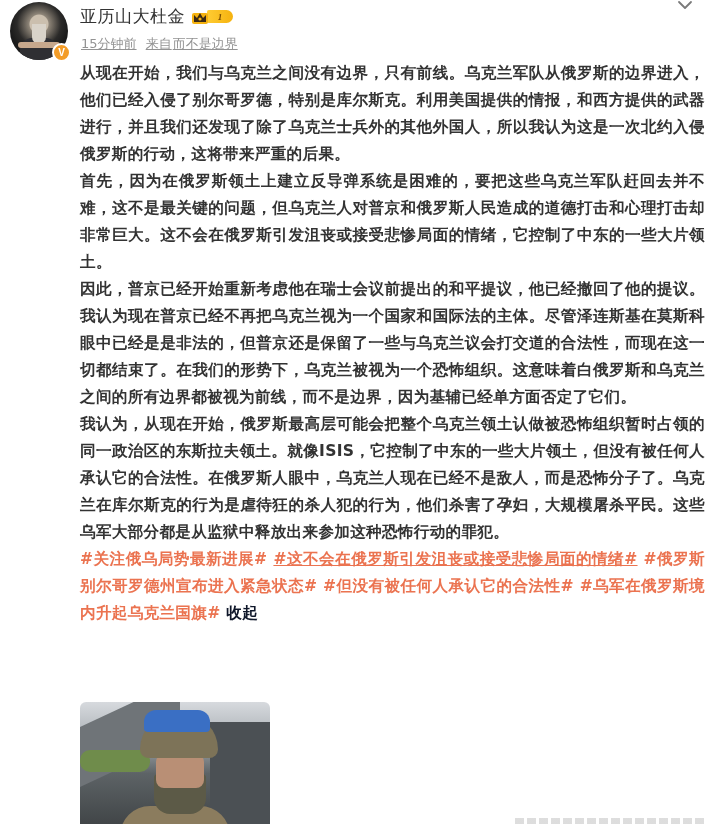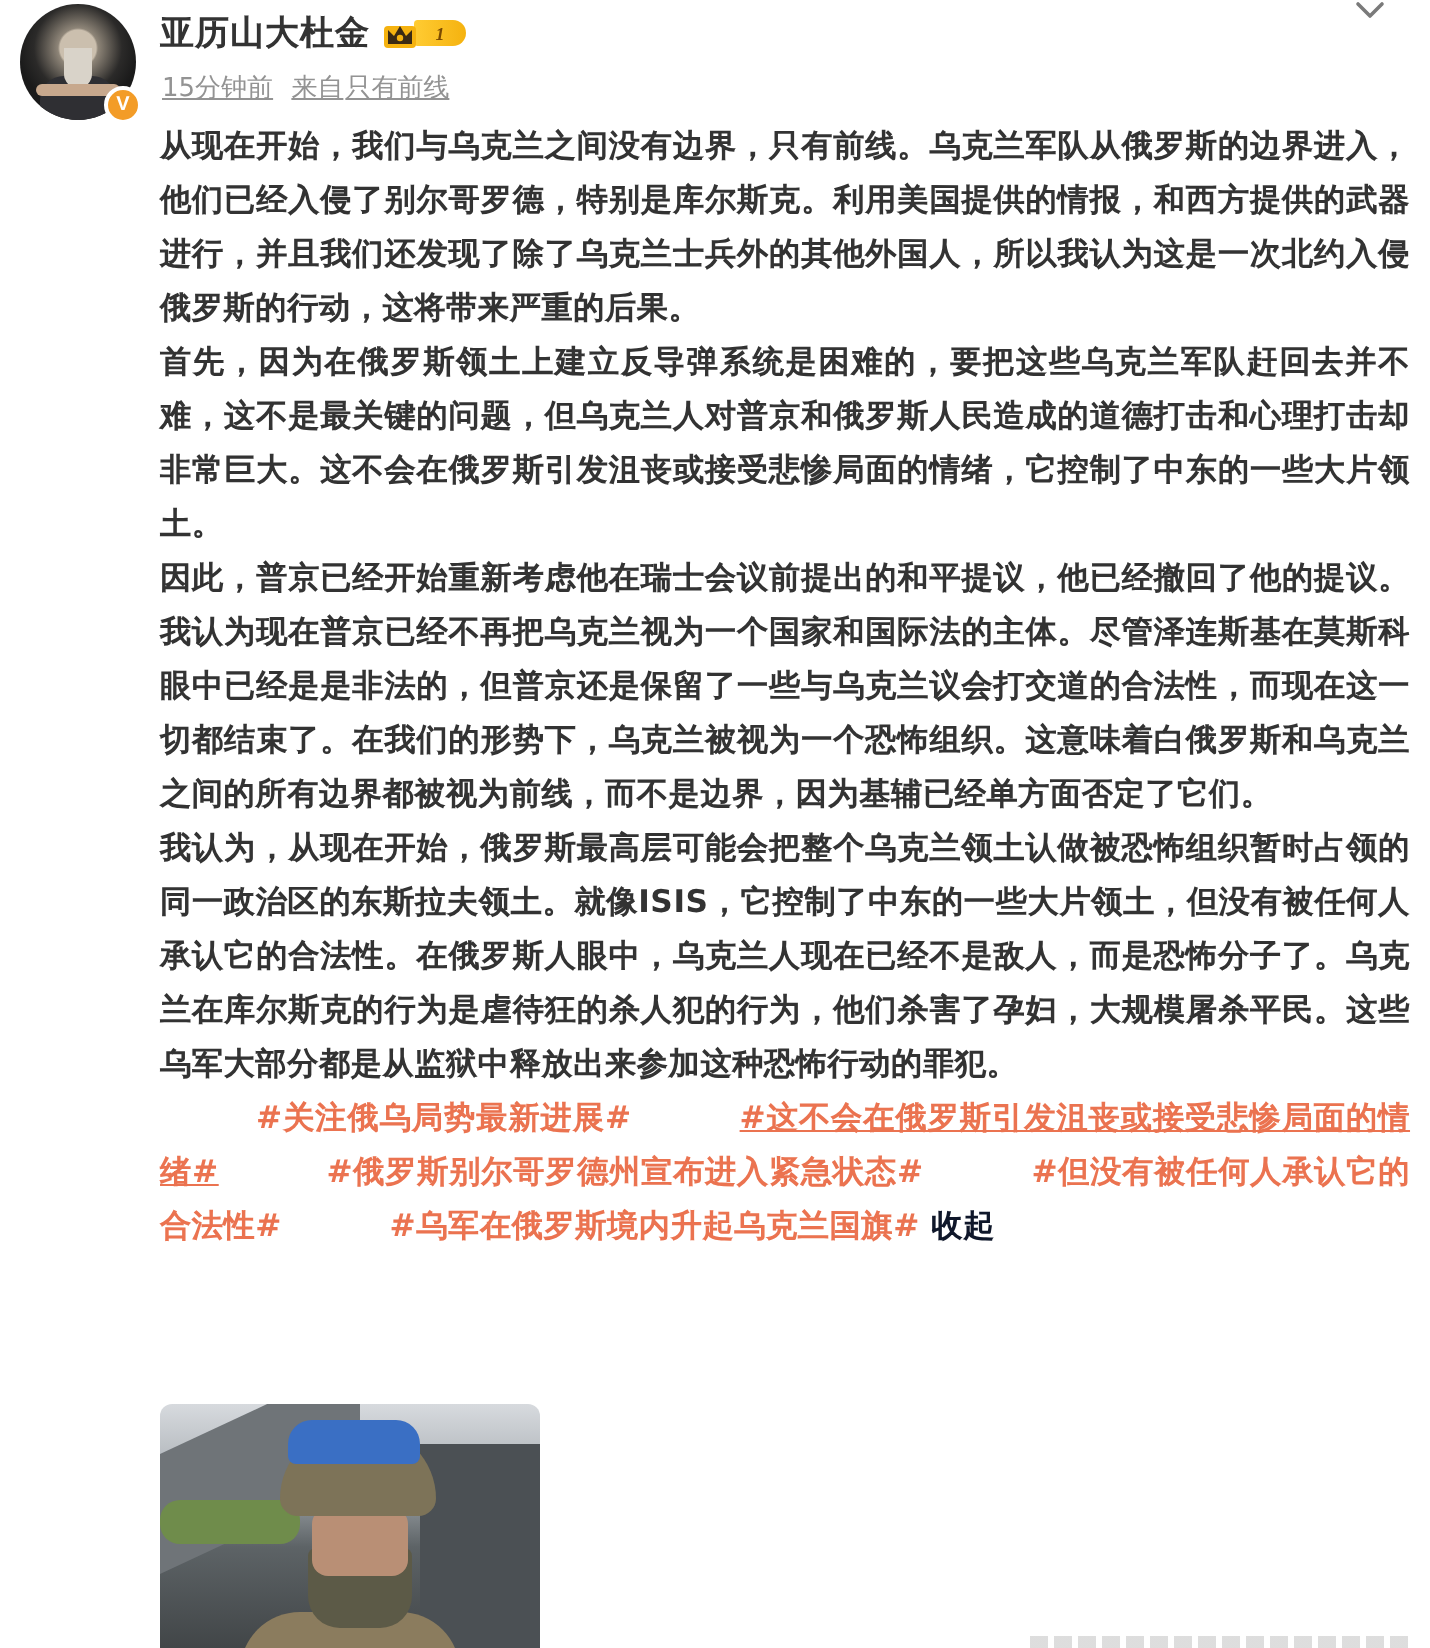--- a/index.html
+++ b/index.html
@@ -32,21 +32,21 @@
     }
     .verified {
       position: absolute; right: -1px; bottom: 0px; width: 19px; height: 19px;
       border-radius: 50%; background: #f39c27; border: 2px solid #fff;
       color: #fff; font-size: 10px; font-weight: bold;
       display: flex; align-items: center; justify-content: center;
       font-family: "Liberation Sans", sans-serif;
     }
 
     .name-row { position: absolute; left: 80px; top: 5px; display: flex; align-items: center; }
-    .username { font-size: 17px; font-weight: bold; color: #333; letter-spacing: 0.5px; }
+    .username { font-size: 17px; font-weight: normal; color: #333; letter-spacing: 0.5px; }
     .vip-badge { display: flex; align-items: center; margin-left: 6px; }
     .crown {
       width: 18px; height: 14px; position: relative;
     }
     .level-pill {
       margin-left: -2px;
       height: 13px; width: 26px; background: linear-gradient(90deg,#ffcc33,#f5b20f);
       border-radius: 2px 7px 7px 2px; color: #7a4a00; font-size: 9px; font-style: italic;
       font-weight: bold; display: flex; align-items: center; justify-content: center;
       font-family: "Liberation Serif", serif;
@@ -59,21 +59,21 @@
     }
 
     
     .content {
       position: absolute; left: 80px; top: 60px; width: 625px;
       font-size: 15.6px; line-height: 27px; color: #333333;
       letter-spacing: 0.3px;
     }
     .content p { text-align: justify; font-weight: bold; }
     .tags { color: #eb7350; }
-    .tag { color: #eb7350; cursor: pointer; margin-left: 48px; }
+    .tag { color: #eb7350; cursor: pointer; }
     .tag.hover { text-decoration: underline; }
     .collapse { color: #0f172a; cursor: pointer; }
 
     
     .thumb {
       position: absolute; left: 80px; top: 702px; width: 190px; height: 130px;
       border-radius: 6px; overflow: hidden;
       background: linear-gradient(180deg, #d7dade 0%, #a8aeb3 30%, #5d6366 55%, #3d4143 100%);
       cursor: pointer;
     }
@@ -116,21 +116,21 @@
         <rect x="1" y="3" width="16" height="11" rx="2" fill="#f5b20f"></rect>
         <path d="M3 12 L3 5 L6 8 L9 3 L12 8 L15 5 L15 12 Z" fill="#3b2a14"></path>
         <circle cx="9" cy="9" r="1.6" fill="#f5b20f"></circle>
       </svg>
       <span class="level-pill">1</span>
     </span>
   </div>
 
   <div class="meta-row">
     <span>15分钟前</span>
-    <span>来自</span><span style="margin-left:-4px">只有前线</span>
+    <span>来自</span><span style="margin-left:-4px">而不是边界</span>
   </div>
 
   <svg class="more-btn" viewBox="0 0 16 10">
     <path d="M2 2 L8 8 L14 2" fill="none" stroke="#7a7a7a" stroke-width="1.8" stroke-linecap="round" stroke-linejoin="round"></path>
   </svg>
 
   <div class="content">
     <p>从现在开始，我们与乌克兰之间没有边界，只有前线。乌克兰军队从俄罗斯的边界进入，他们已经入侵了别尔哥罗德，特别是库尔斯克。利用美国提供的情报，和西方提供的武器进行，并且我们还发现了除了乌克兰士兵外的其他外国人，所以我认为这是一次北约入侵俄罗斯的行动，这将带来严重的后果。</p>
     <p>首先，因为在俄罗斯领土上建立反导弹系统是困难的，要把这些乌克兰军队赶回去并不难，这不是最关键的问题，但乌克兰人对普京和俄罗斯人民造成的道德打击和心理打击却非常巨大。这不会在俄罗斯引发沮丧或接受悲惨局面的情绪，它控制了中东的一些大片领土。</p>
     <p>因此，普京已经开始重新考虑他在瑞士会议前提出的和平提议，他已经撤回了他的提议。我认为现在普京已经不再把乌克兰视为一个国家和国际法的主体。尽管泽连斯基在莫斯科眼中已经是是非法的，但普京还是保留了一些与乌克兰议会打交道的合法性，而现在这一切都结束了。在我们的形势下，乌克兰被视为一个恐怖组织。这意味着白俄罗斯和乌克兰之间的所有边界都被视为前线，而不是边界，因为基辅已经单方面否定了它们。</p>

